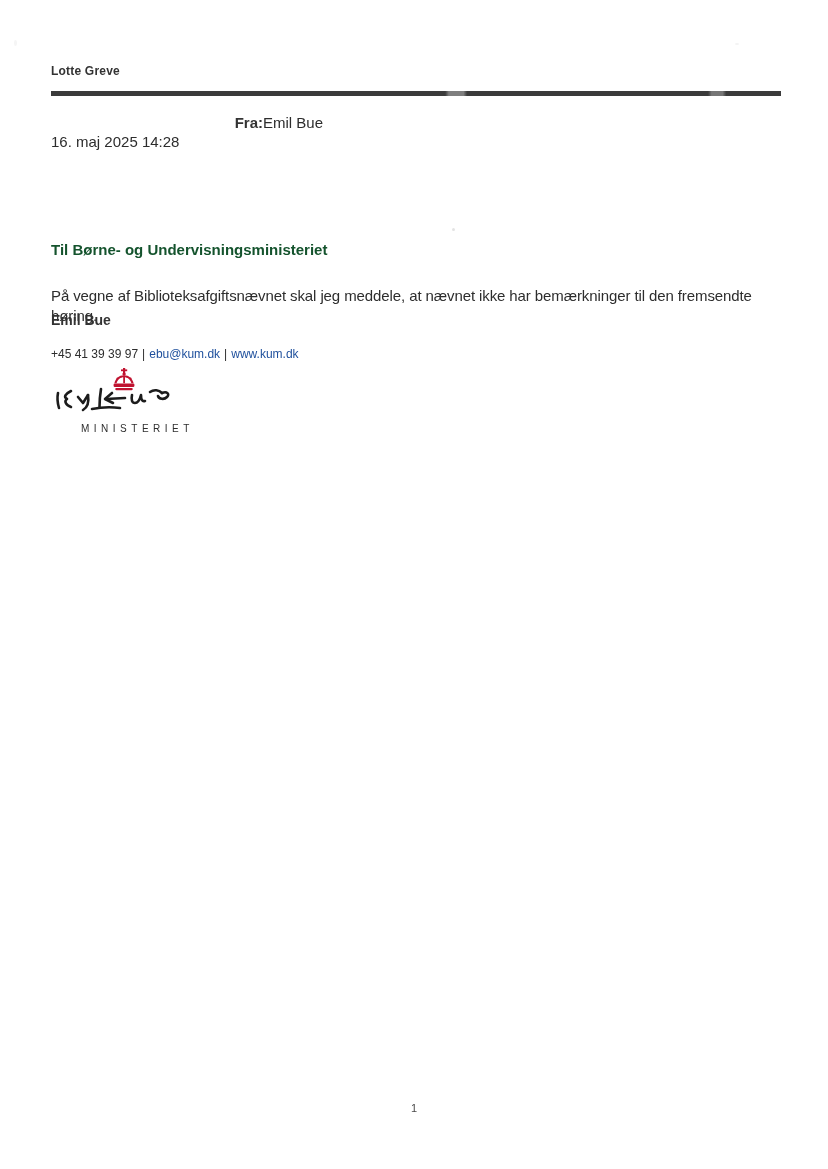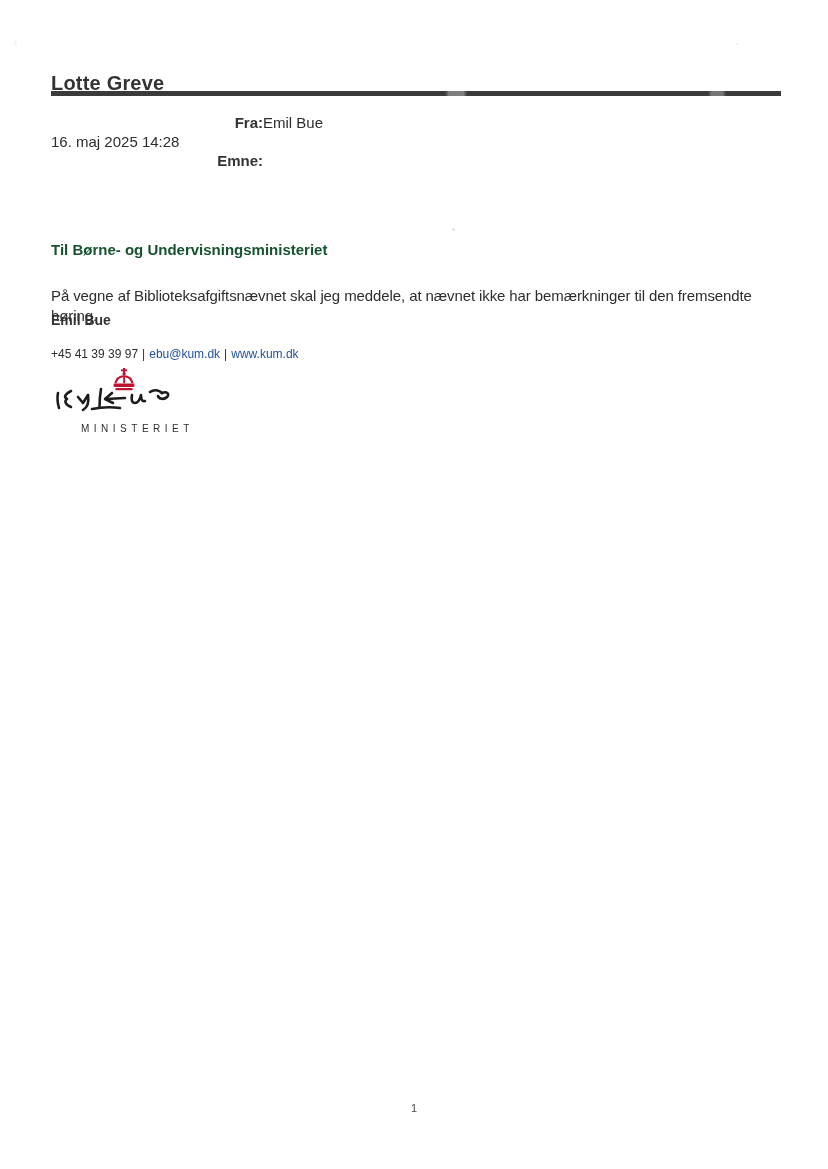--- a/index.html
+++ b/index.html
@@ -11,22 +11,22 @@
     font-family: "Liberation Sans", "DejaVu Sans", sans-serif;
     color: #2d2d2d;
     overflow: hidden;
     margin: 0 auto;
   }
   
   .speck { position: absolute; background: #9a9a9a; border-radius: 50%; opacity: .28; }
 
   .doc-title {
     position: absolute;
-    left: 51px; top: 72px;
-    font-size: 20px;
+    left: 51px; top: 64px;
+    font-size: 12px;
     font-weight: bold;
     color: #333333;
     letter-spacing: .2px;
   }
   .title-rule {
     position: absolute;
     left: 51px; top: 91px;
     width: 730px; height: 5px;
     background:
       linear-gradient(90deg,
@@ -131,21 +131,20 @@
 
   <div class="header-fields">
     <div class="hrow">
       <span class="hlabel">Fra:</span>
       <span class="hvalue">Emil Bue</span>
     </div>
     <div class="hrow">
       <span class="hvalue">16. maj 2025 14:28</span>
     </div>
     <div class="hrow">
-      <span class="hlabel">Emne:</span>
     </div>
   </div>
 
   <div class="salutation">Til Børne- og Undervisningsministeriet</div>
   <div class="body-paragraph">På vegne af Biblioteksafgiftsnævnet skal jeg meddele, at nævnet ikke har bemærkninger til den fremsendte høring.</div>
 
   <div class="sig-name">Emil Bue</div>
   <div class="sig-contact">
     <span>+45 41 39 39 97</span><span class="sep">|</span><a>ebu@kum.dk</a><span class="sep">|</span><a>www.kum.dk</a>
   </div>

